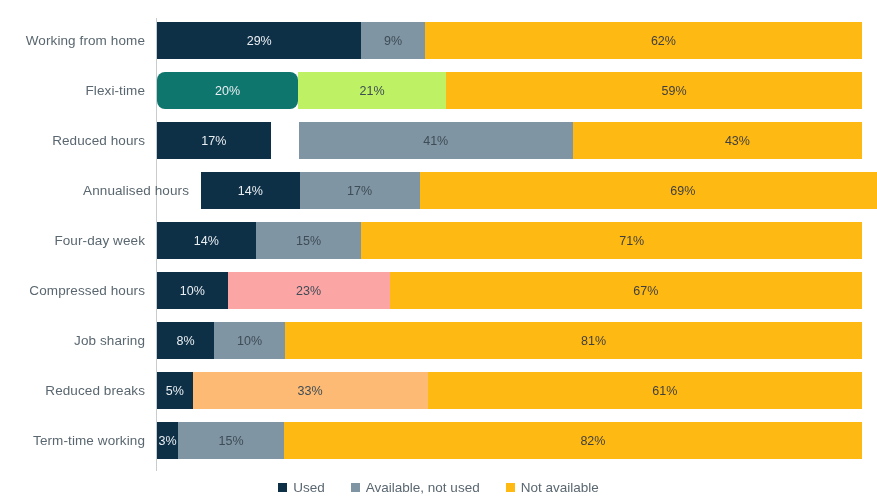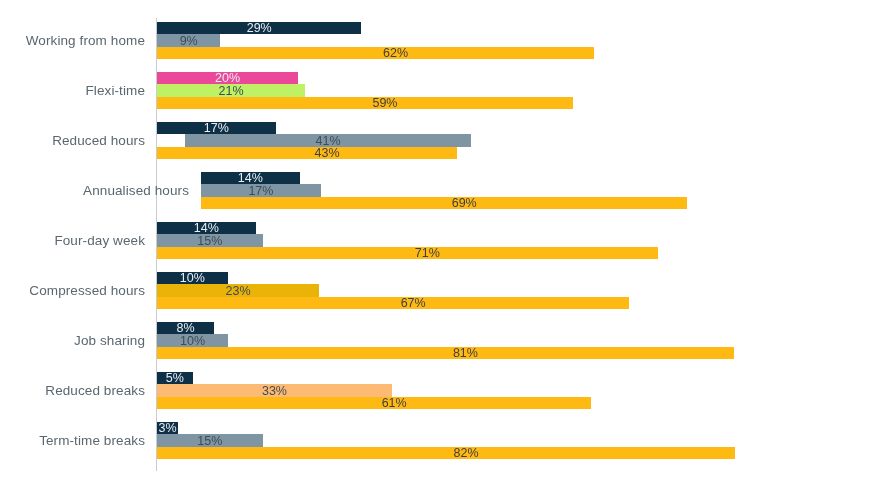--- a/index.html
+++ b/index.html
@@ -64,21 +64,20 @@
     letter-spacing: 0.1px;
   }
 
   .bar-track {
     position: absolute;
     left: 157px;
     top: 0;
     width: 705px;
     height: 37px;
     display: flex;
-    flex-direction: column;
   }
 
   .seg {
     height: 37px;
     display: flex;
     align-items: center;
     justify-content: center;
     font-size: 12.5px;
     box-sizing: border-box;
     overflow: hidden;
@@ -145,21 +144,21 @@
             <span>9%</span>
           </div>
           <div class="seg seg-notavail" style="width: 62%; background: rgb(255, 185, 19);">
             <span>62%</span>
           </div>
         </div>
       </div>
       <div class="bar-row" style="top: 56px;">
         <div class="cat-label">Flexi-time</div>
         <div class="bar-track">
-          <div class="seg seg-used" style="width: 20%; background: #ec4899;">
+          <div class="seg seg-used" style="width: 20%; background: #0f766e; border-radius: 8px;">
             <span>20%</span>
           </div>
           <div class="seg seg-avail" style="width: 21%; background: #bef264;">
             <span>21%</span>
           </div>
           <div class="seg seg-notavail" style="width: 59%; background: rgb(255, 185, 19);">
             <span>59%</span>
           </div>
         </div>
       </div>
@@ -204,21 +203,21 @@
             <span>71%</span>
           </div>
         </div>
       </div>
       <div class="bar-row" style="top: 256px;">
         <div class="cat-label">Compressed hours</div>
         <div class="bar-track">
           <div class="seg seg-used" style="width: 10%; background: rgb(14, 48, 71);">
             <span>10%</span>
           </div>
-          <div class="seg seg-avail" style="width: 23%; background: #eab308;">
+          <div class="seg seg-avail" style="width: 23%; background: #fca5a5;">
             <span>23%</span>
           </div>
           <div class="seg seg-notavail" style="width: 67%; background: rgb(255, 185, 19);">
             <span>67%</span>
           </div>
         </div>
       </div>
       <div class="bar-row" style="top: 306px;">
         <div class="cat-label">Job sharing</div>
         <div class="bar-track">
@@ -241,29 +240,44 @@
           </div>
           <div class="seg seg-avail" style="width: 33.3333%; background: #fdba74;">
             <span>33%</span>
           </div>
           <div class="seg seg-notavail" style="width: 61.6162%; background: rgb(255, 185, 19);">
             <span>61%</span>
           </div>
         </div>
       </div>
       <div class="bar-row" style="top: 406px;">
-        <div class="cat-label">Term-time breaks</div>
+        <div class="cat-label">Term-time working</div>
         <div class="bar-track">
           <div class="seg seg-used" style="width: 3%; background: rgb(14, 48, 71);">
             <span>3%</span>
           </div>
           <div class="seg seg-avail" style="width: 15%; background: rgb(128, 149, 163);">
             <span>15%</span>
           </div>
           <div class="seg seg-notavail" style="width: 82%; background: rgb(255, 185, 19);">
             <span>82%</span>
           </div>
         </div>
       </div>
     </div>
 
+  <div class="legend">
+
+  <div class="legend-item">
+        <span class="legend-swatch" style="background: rgb(14, 48, 71);"></span>
+        <span class="legend-label">Used</span>
+      </div>
+      <div class="legend-item">
+        <span class="legend-swatch" style="background: rgb(128, 149, 163);"></span>
+        <span class="legend-label">Available, not used</span>
+      </div>
+      <div class="legend-item">
+        <span class="legend-swatch" style="background: rgb(255, 185, 19);"></span>
+        <span class="legend-label">Not available</span>
+      </div>
+    </div>
 
 </div>
 
 </body></html>

